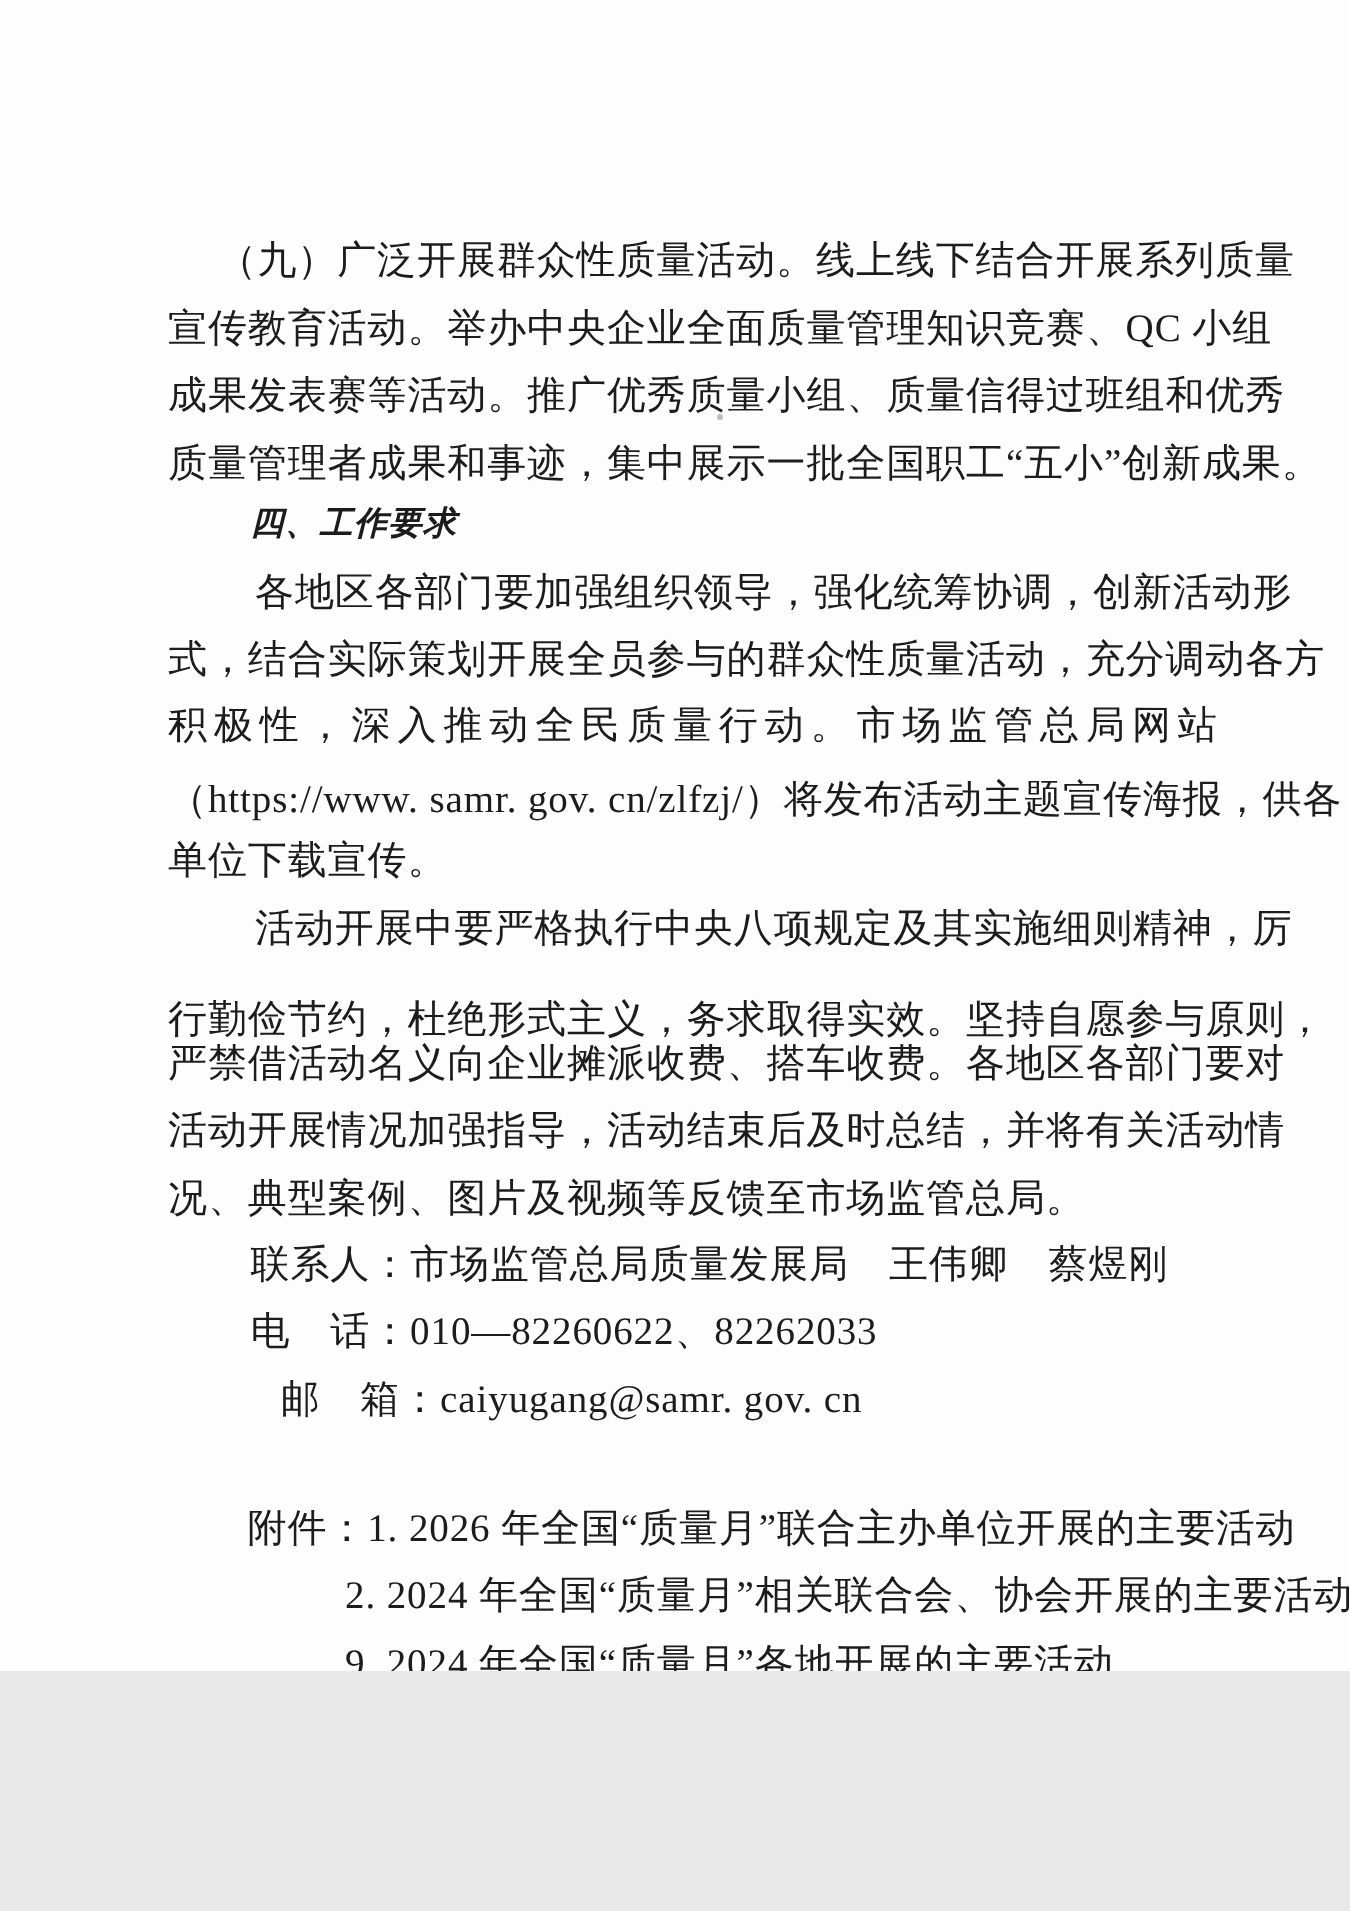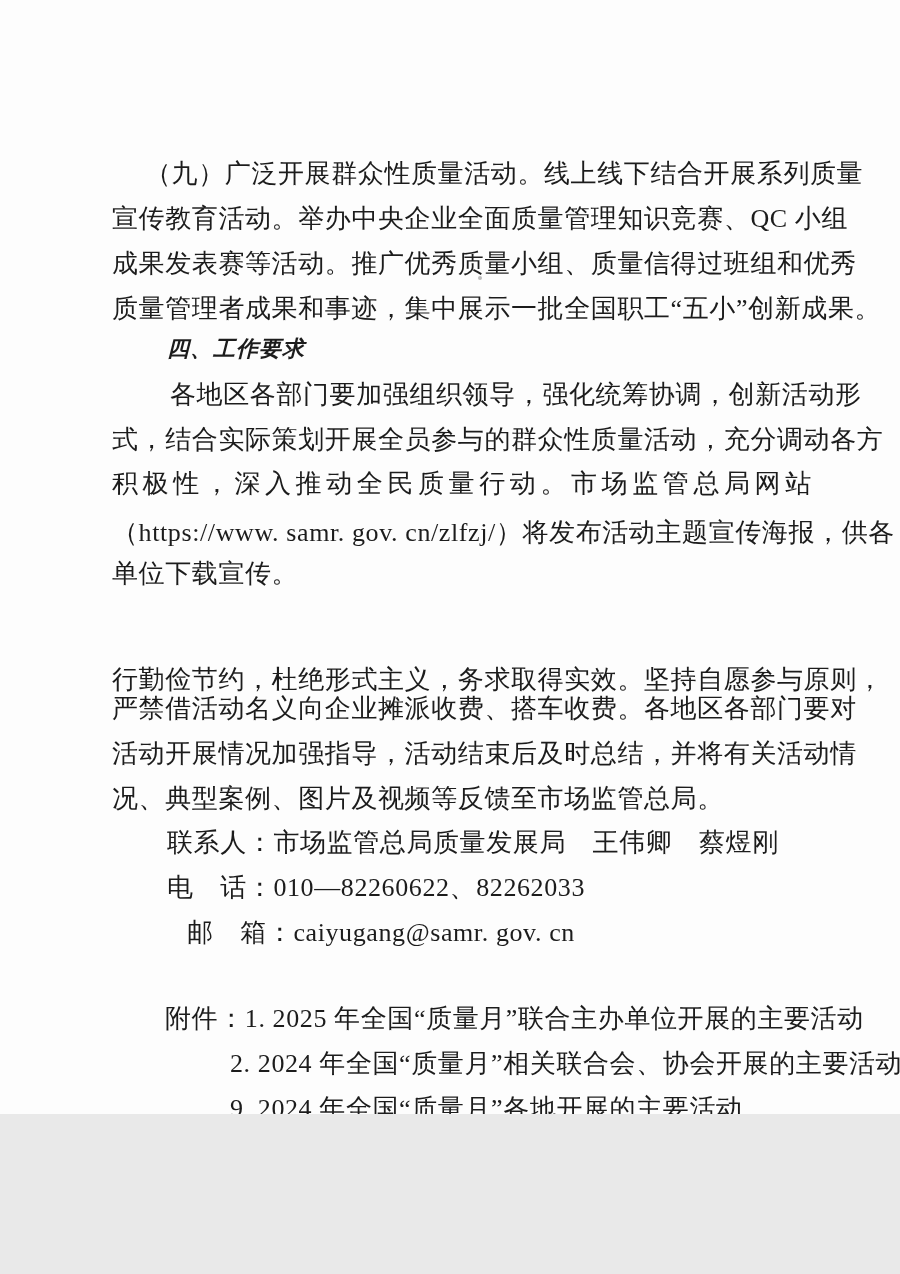--- a/index.html
+++ b/index.html
@@ -51,30 +51,31 @@
   <div class="tl" style="left:112px; top:293px;">质量管理者成果和事迹，集中展示一批全国职工“五小”创新成果。</div>
 
   <div class="tl heading" style="left:167px; top:333px;">四、工作要求</div>
 
   <div class="tl" style="left:170px; top:379px;">各地区各部门要加强组织领导，强化统筹协调，创新活动形</div>
   <div class="tl" style="left:112px; top:424px;">式，结合实际策划开展全员参与的群众性质量活动，充分调动各方</div>
   <div class="tl spread" style="left:112px; top:468px;">积极性，深入推动全民质量行动。市场监管总局网站</div>
   <div class="tl" style="left:112px; top:493px;margin-top:24px;">（https://www. samr. gov. cn/zlfzj/）将发布活动主题宣传海报，供各</div>
   <div class="tl" style="left:112px; top:558px;">单位下载宣传。</div>
 
+  <div class="tl" style="left:170px; top:603px;">活动开展中要严格执行中央八项规定及其实施细则精神，厉</div>
   <div class="tl" style="left:112px; top:648px;margin-top:16px;">行勤俭节约，杜绝形式主义，务求取得实效。坚持自愿参与原则，</div>
   <div class="tl" style="left:112px; top:693px;">严禁借活动名义向企业摊派收费、搭车收费。各地区各部门要对</div>
   <div class="tl" style="left:112px; top:738px;">活动开展情况加强指导，活动结束后及时总结，并将有关活动情</div>
   <div class="tl" style="left:112px; top:783px;text-align:center;">况、典型案例、图片及视频等反馈至市场监管总局。</div>
 
   <div class="tl" style="left:167px; top:827px;">联系人：市场监管总局质量发展局　王伟卿　蔡煜刚</div>
   <div class="tl" style="left:167px; top:872px;">电　话：010—82260622、82262033</div>
   <div class="tl" style="left:167px; top:917px;margin-left:20px;">邮　箱：caiyugang@samr. gov. cn</div>
 
-  <div class="tl" style="left:165px; top:1003px;">附件：1. 2025 年全国“质量月”联合主办单位开展的主要活动</div>
+  <div class="tl" style="left:165px; top:1003px;">附件：1. 2026 年全国“质量月”联合主办单位开展的主要活动</div>
   <div class="tl" style="left:230px; top:1048px;">2. 2024 年全国“质量月”相关联合会、协会开展的主要活动</div>
   <div class="tl" style="left:230px; top:1093px;">9. 2024 年全国“质量月”各地开展的主要活动</div>
 
   <div class="tl pagenum" style="left:138px; top:1128px;">— 6 —</div>
 
   <div class="speck speck-a"></div>
   <div class="speck speck-b"></div>
 
 </div>
 

